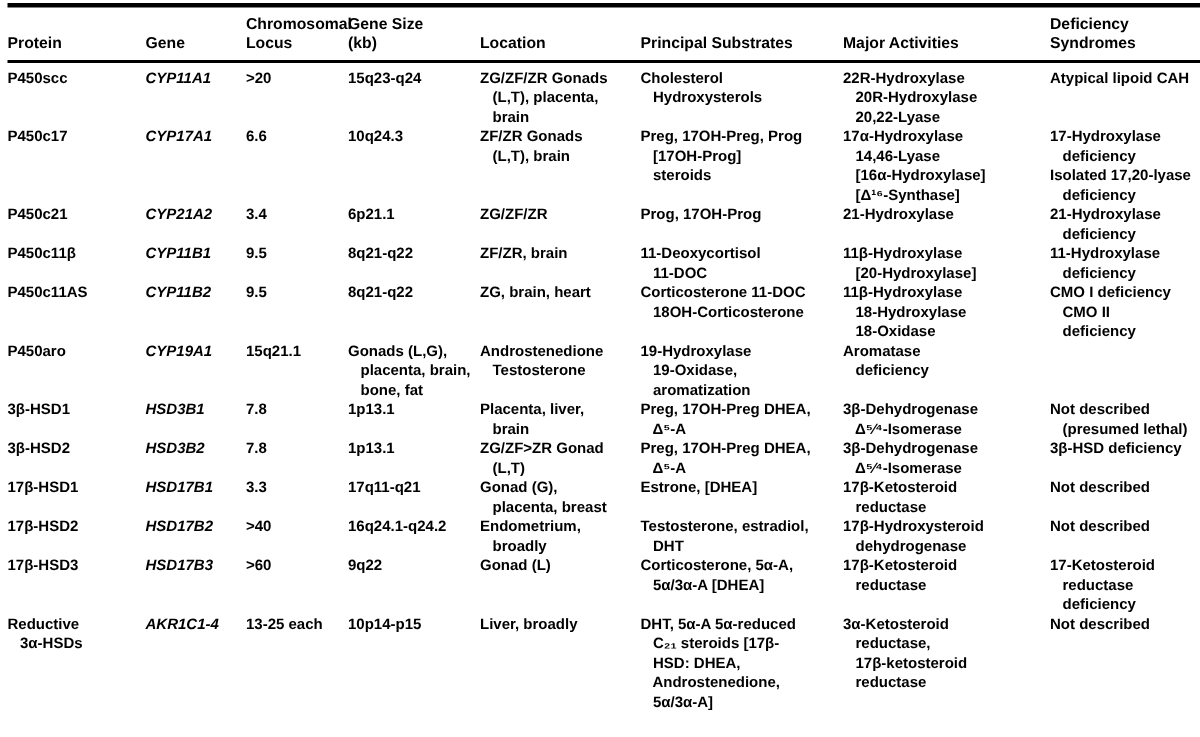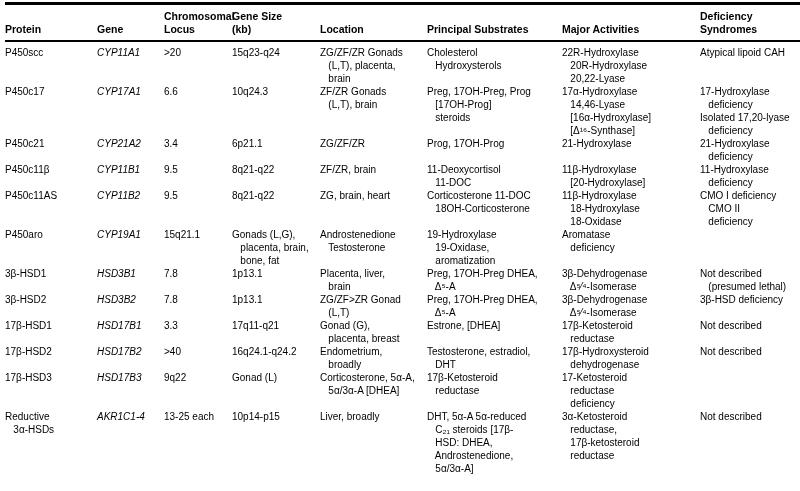--- a/index.html
+++ b/index.html
@@ -9,21 +9,21 @@
     box-sizing:border-box;padding:2px 0 0 5px;overflow:hidden;
   }
   .table{width:795px;border-top:3px solid #000;}
   .grid{display:grid;grid-template-columns:92px 67px 68px 88px 107px 135px 138px 100px;}
   .thead{
     border-bottom:2px solid #000;
     padding:5px 0 4px 0;
     font-weight:bold;font-size:10.5px;line-height:13px;
   }
   .hcell{align-self:end;padding-right:4px;}
-  .tbody{padding-top:4px;font-size:10px;line-height:13px;}
+  .tbody{padding-top:4px;font-size:10px;line-height:13px;font-weight:bold;}
   .cell{padding-right:4px;}
   .ln{white-space:pre;}
   .gene{font-style:italic;}
 </style>
 </head>
 <body>
 
 <div class="page">
   <div class="table">
     <div class="thead grid">
@@ -355,20 +355,23 @@
           </div>
         </div>
         <div class="grid">
           <div class="cell">
             <div class="ln">17β-HSD3</div>
           </div>
           <div class="cell gene">
             <div class="ln">HSD17B3</div>
           </div>
           <div class="cell">
+            <div class="ln">&gt;60</div>
+          </div>
+          <div class="cell">
             <div class="ln">9q22</div>
           </div>
           <div class="cell">
             <div class="ln">Gonad (L)</div>
           </div>
           <div class="cell">
             <div class="ln">Corticosterone, 5α-A,</div>
             <div class="ln">   5α/3α-A [DHEA]</div>
           </div>
           <div class="cell">

